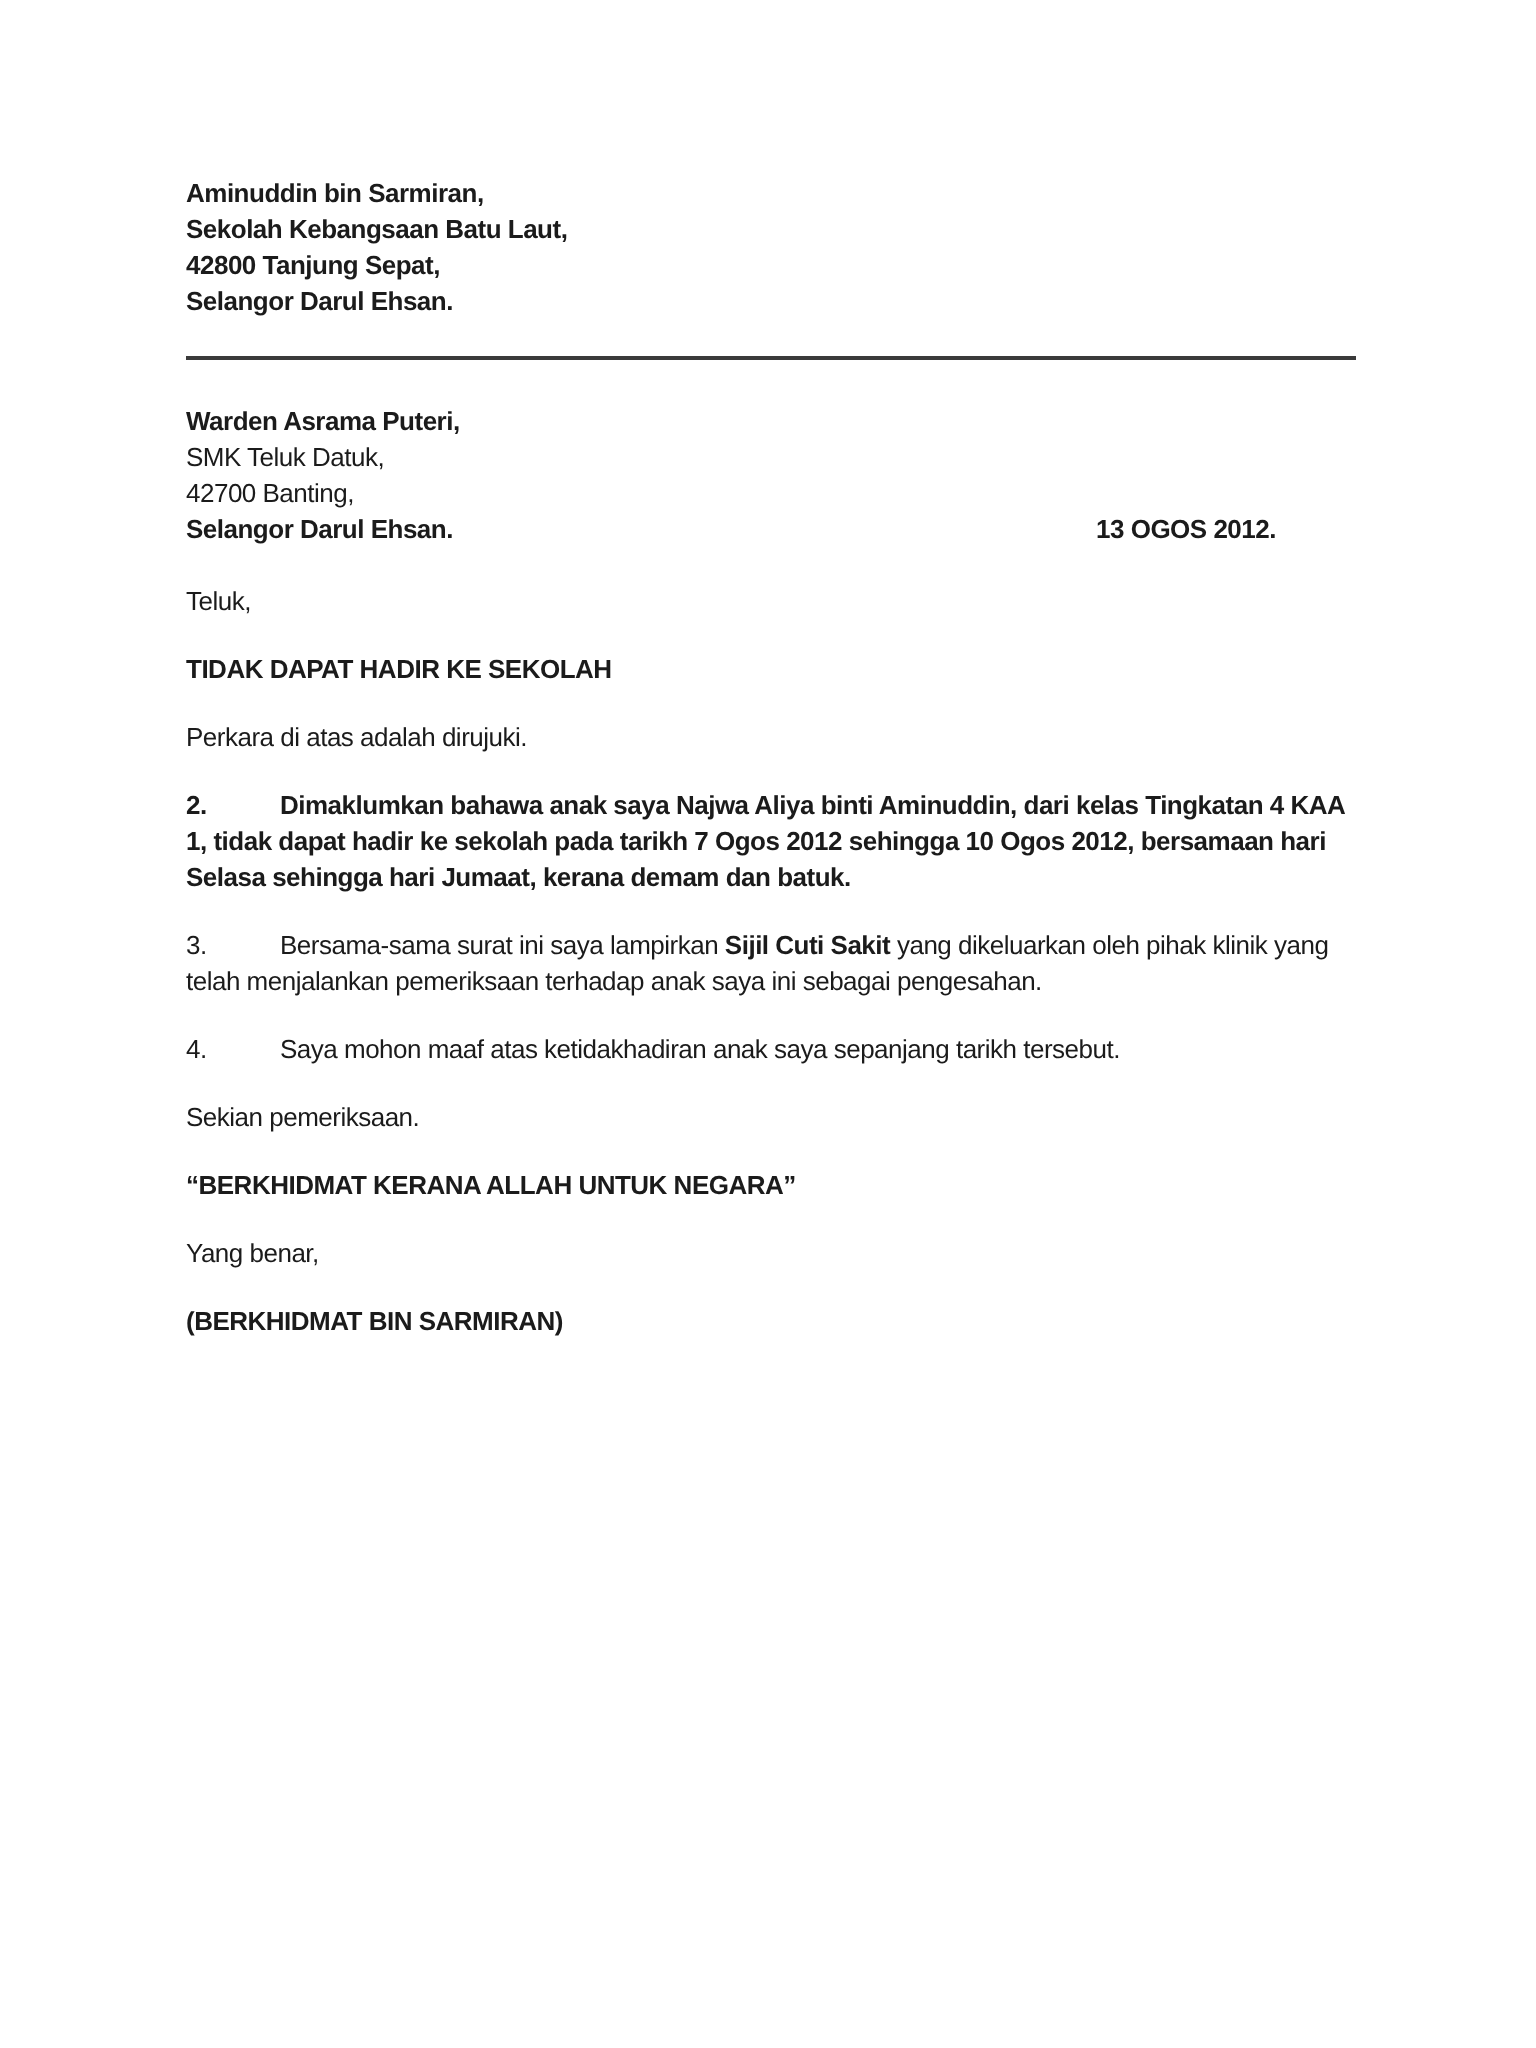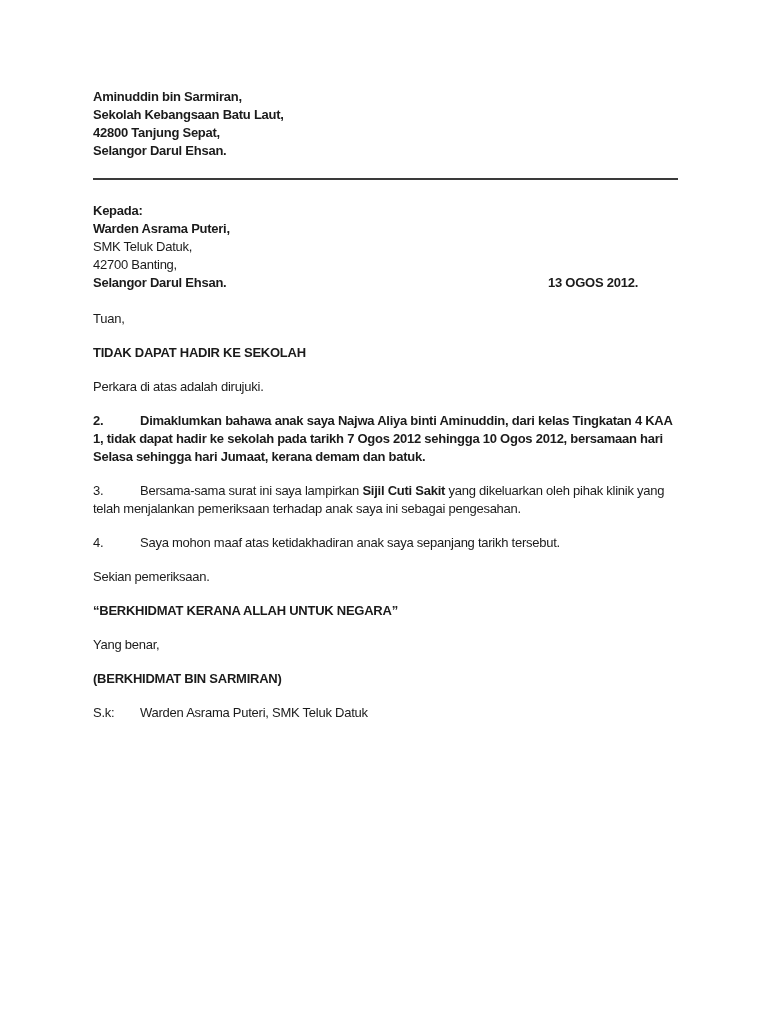--- a/index.html
+++ b/index.html
@@ -62,46 +62,44 @@
     <div class="addr">
       <p class="b">Aminuddin bin Sarmiran,</p>
       <p class="b">Sekolah Kebangsaan Batu Laut,</p>
       <p class="b">42800 Tanjung Sepat,</p>
       <p class="b">Selangor Darul Ehsan.</p>
     </div>
 
     <div class="rule"></div>
 
     <div class="addr">
-      <p class="b">Kepada:</p>
       <p class="b">Warden Asrama Puteri,</p>
       <p>SMK Teluk Datuk,</p>
       <p class="u">42700 Banting,</p>
       <div class="row">
         <span class="b">Selangor Darul Ehsan.</span>
         <span class="b date">13 OGOS 2012.</span>
       </div>
     </div>
 
-    <p>Tuan,</p>
+    <p>Teluk,</p>
 
     <p class="b u">TIDAK DAPAT HADIR KE SEKOLAH</p>
 
     <p>Perkara di atas adalah dirujuki.</p>
 
     <p class="para b"><span class="pnum">2.</span><span>Dimaklumkan bahawa anak saya Najwa Aliya binti Aminuddin, dari kelas Tingkatan 4 KAA 1, tidak dapat hadir ke sekolah pada tarikh 7 Ogos 2012 sehingga 10 Ogos 2012, bersamaan hari Selasa sehingga hari Jumaat, kerana demam dan batuk.</span></p>
 
     <p class="para"><span class="pnum">3.</span><span>Bersama-sama surat ini saya lampirkan </span><span class="b">Sijil Cuti Sakit</span><span> yang dikeluarkan oleh pihak klinik yang telah menjalankan pemeriksaan terhadap anak saya ini sebagai pengesahan.</span></p>
 
     <p class="para"><span class="pnum">4.</span><span>Saya mohon maaf atas ketidakhadiran anak saya sepanjang tarikh tersebut.</span></p>
 
     <p>Sekian pemeriksaan.</p>
 
     <p class="b">“BERKHIDMAT KERANA ALLAH UNTUK NEGARA”</p>
 
     <p>Yang benar,</p>
 
     <p class="b signatory">(BERKHIDMAT BIN SARMIRAN)</p>
 
-    <p class="para"><span class="pnum">S.k:</span><span>Warden Asrama Puteri, SMK Teluk Datuk</span></p>
 
   </div>
 </div>
 
 </body></html>

